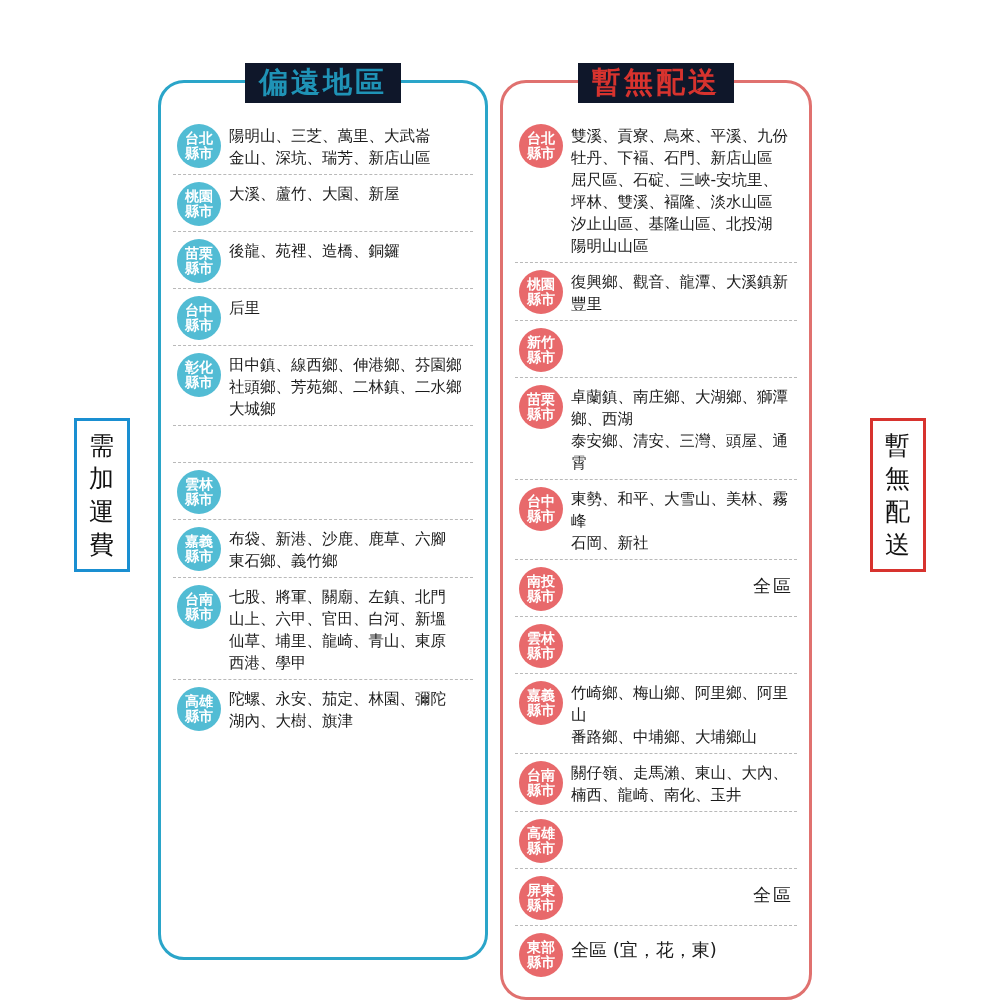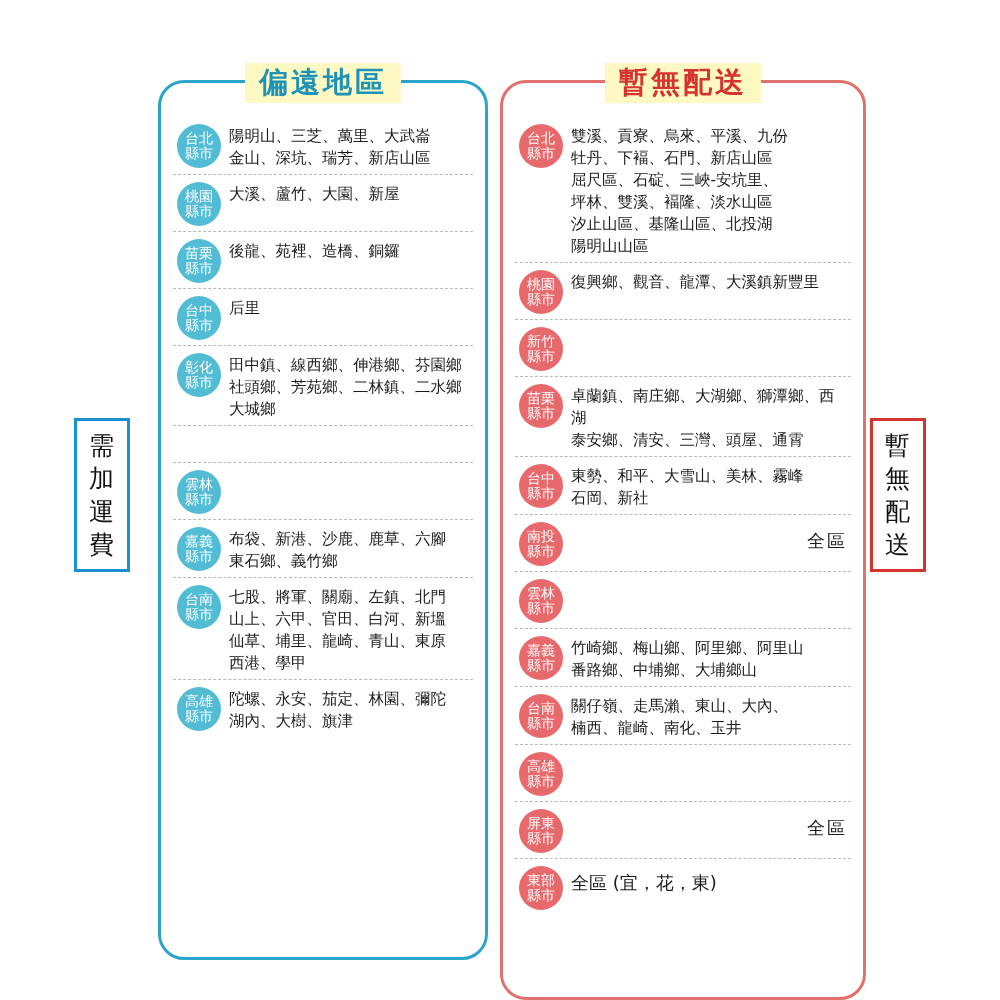--- a/index.html
+++ b/index.html
@@ -37,28 +37,28 @@
   .panel {
     position: absolute;
     top: 80px;
     box-sizing: border-box;
     border: 3px solid #2aa5c9;
     border-radius: 26px;
     background: #fff;
     padding: 34px 12px 12px 12px;
   }
   .panel.left  { left: 158px;  width: 330px; height: 880px; }
-  .panel.right { left: 500px;  width: 366px; height: 920px; border-color: #e0716f; }
+  .panel.right { left: 500px;  width: 312px; height: 920px; border-color: #e0716f; }
 
   .panel-title {
     position: absolute;
     top: -20px;
     left: 50%;
     transform: translateX(-50%);
-    background: #fef9c3;
+    background: #0f172a;
     padding: 0 14px;
     font-size: 29px;
     font-weight: bold;
     letter-spacing: 3px;
     white-space: nowrap;
   }
   .panel.left  .panel-title { color: #1f93b6; }
   .panel.right .panel-title { color: #d7332e; }
 
   .rows { display: block; }
@@ -83,21 +83,21 @@
     display: flex;
     flex-direction: column;
     align-items: center;
     justify-content: center;
     margin-right: 8px;
     margin-top: 2px;
     letter-spacing: 0px;
   }
   .panel.left  .badge { background: #52bcd4; }
   .panel.right .badge { background: #e8696b; }
-  .badge b { display: block; font-weight: normal; text-align: center; }
+  .badge b { display: block; font-weight: bold; text-align: center; }
 
   .row-text {
     flex: 1 1 auto;
     font-size: 15.5px;
     line-height: 1.42;
     color: #1b1b1b;
     padding-top: 3px;
     word-break: break-all;
   }
   .row-text.center {

